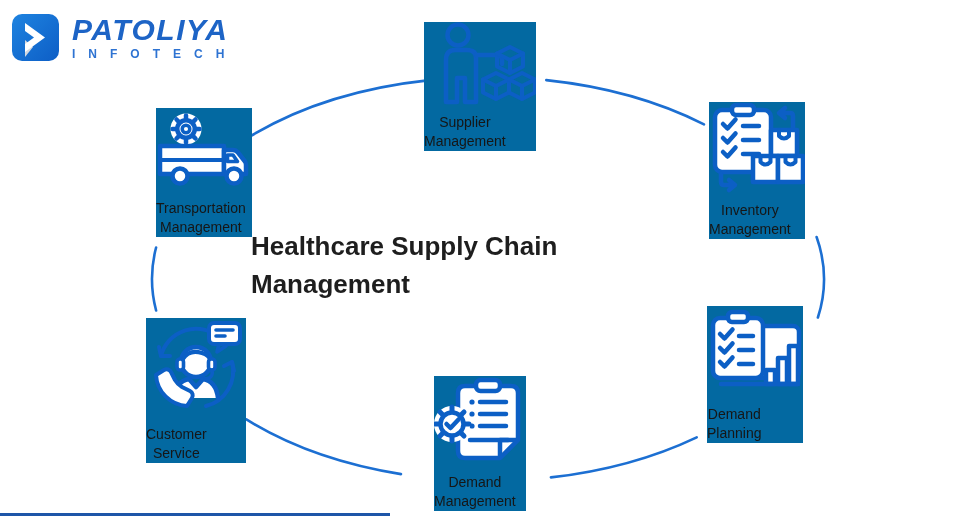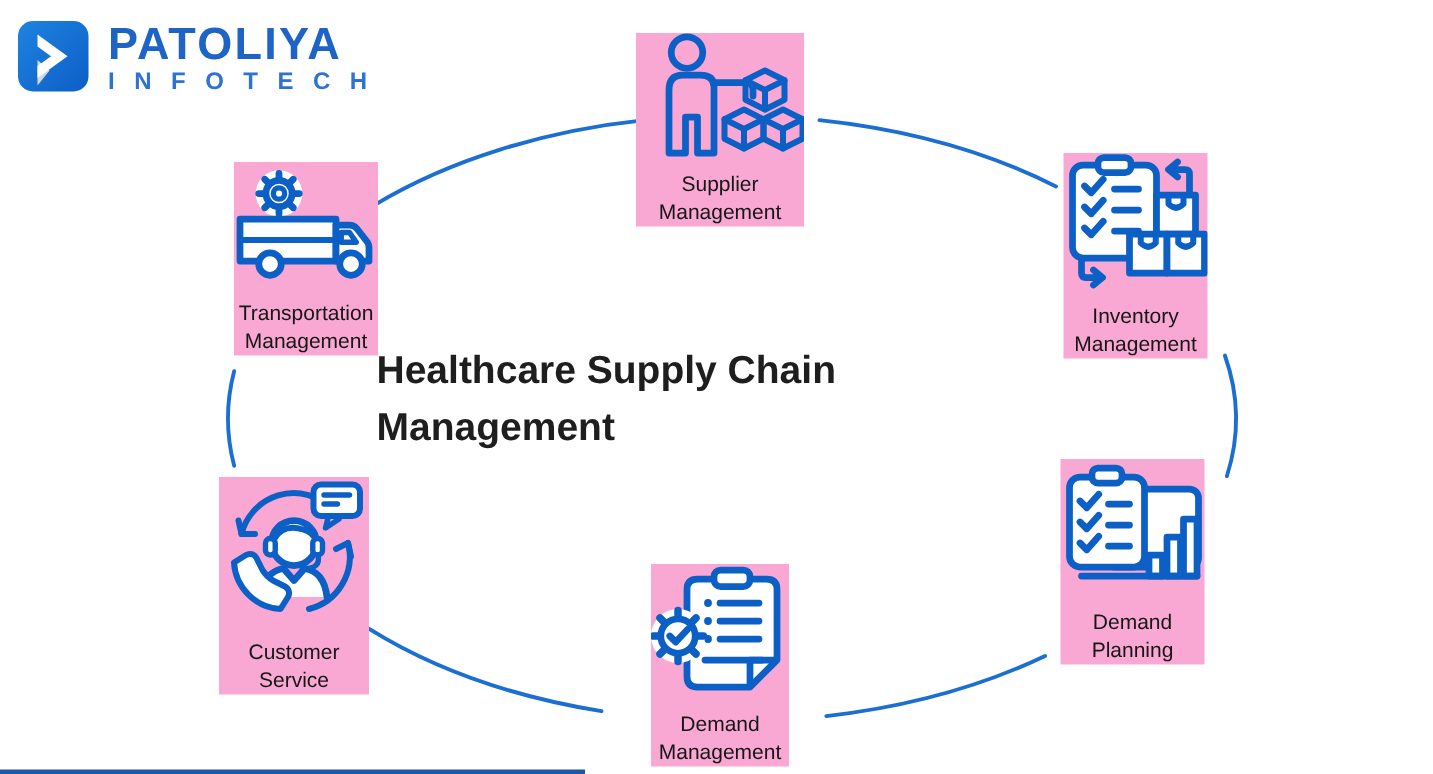--- a/index.html
+++ b/index.html
@@ -6,30 +6,30 @@
   body{
     width:955px;height:516px;position:relative;overflow:hidden;
     background:#ffffff;font-family:"Liberation Sans",sans-serif;
   }
   
   .logo{position:absolute;left:12px;top:14px;display:flex;align-items:center;gap:13px;}
   .logo-mark{width:47px;height:47px;border-radius:10px;
     background:linear-gradient(135deg,#1e83e0 0%,#0d5ec6 100%);
     display:flex;align-items:center;justify-content:center;}
   .logo-text{display:flex;flex-direction:column;}
-  .brand{font-size:30px;font-weight:800;color:#1d64c6;letter-spacing:1.5px;line-height:30px;}
-  .brand-sub{font-size:16px;font-weight:700;color:#2e73d2;letter-spacing:13px;margin-top:4px;line-height:11px;}
+  .brand{font-size:30px;font-weight:800;color:#1d64c6;letter-spacing:1.5px;line-height:30px;font-style:italic;}
+  .brand-sub{font-size:12px;font-weight:700;color:#2e73d2;letter-spacing:13px;margin-top:4px;line-height:11px;}
   
   .title{position:absolute;left:481px;top:227px;transform:translateX(-50%);
     width:460px;text-align:left;color:#1e1e1e;font-weight:700;font-size:26px;line-height:38px;}
   
   .arcs{position:absolute;left:0;top:0;}
   
   .node{position:absolute;transform:translateX(-50%);display:flex;flex-direction:column;
-    align-items:center;background:#f9a8d4;}
+    align-items:flex-start;background:#0369a1;}
   .node-label{margin-top:7px;text-align:center;font-size:14px;font-weight:500;
     color:#161616;line-height:19px;}
   .node svg{display:block;}
   
   .bottom-bar{position:absolute;left:0;bottom:0;width:390px;height:3px;background:#1e56a8;}
 </style>
 </head>
 <body>
 
 <svg class="arcs" width="955" height="516" viewBox="0 0 955 516">

